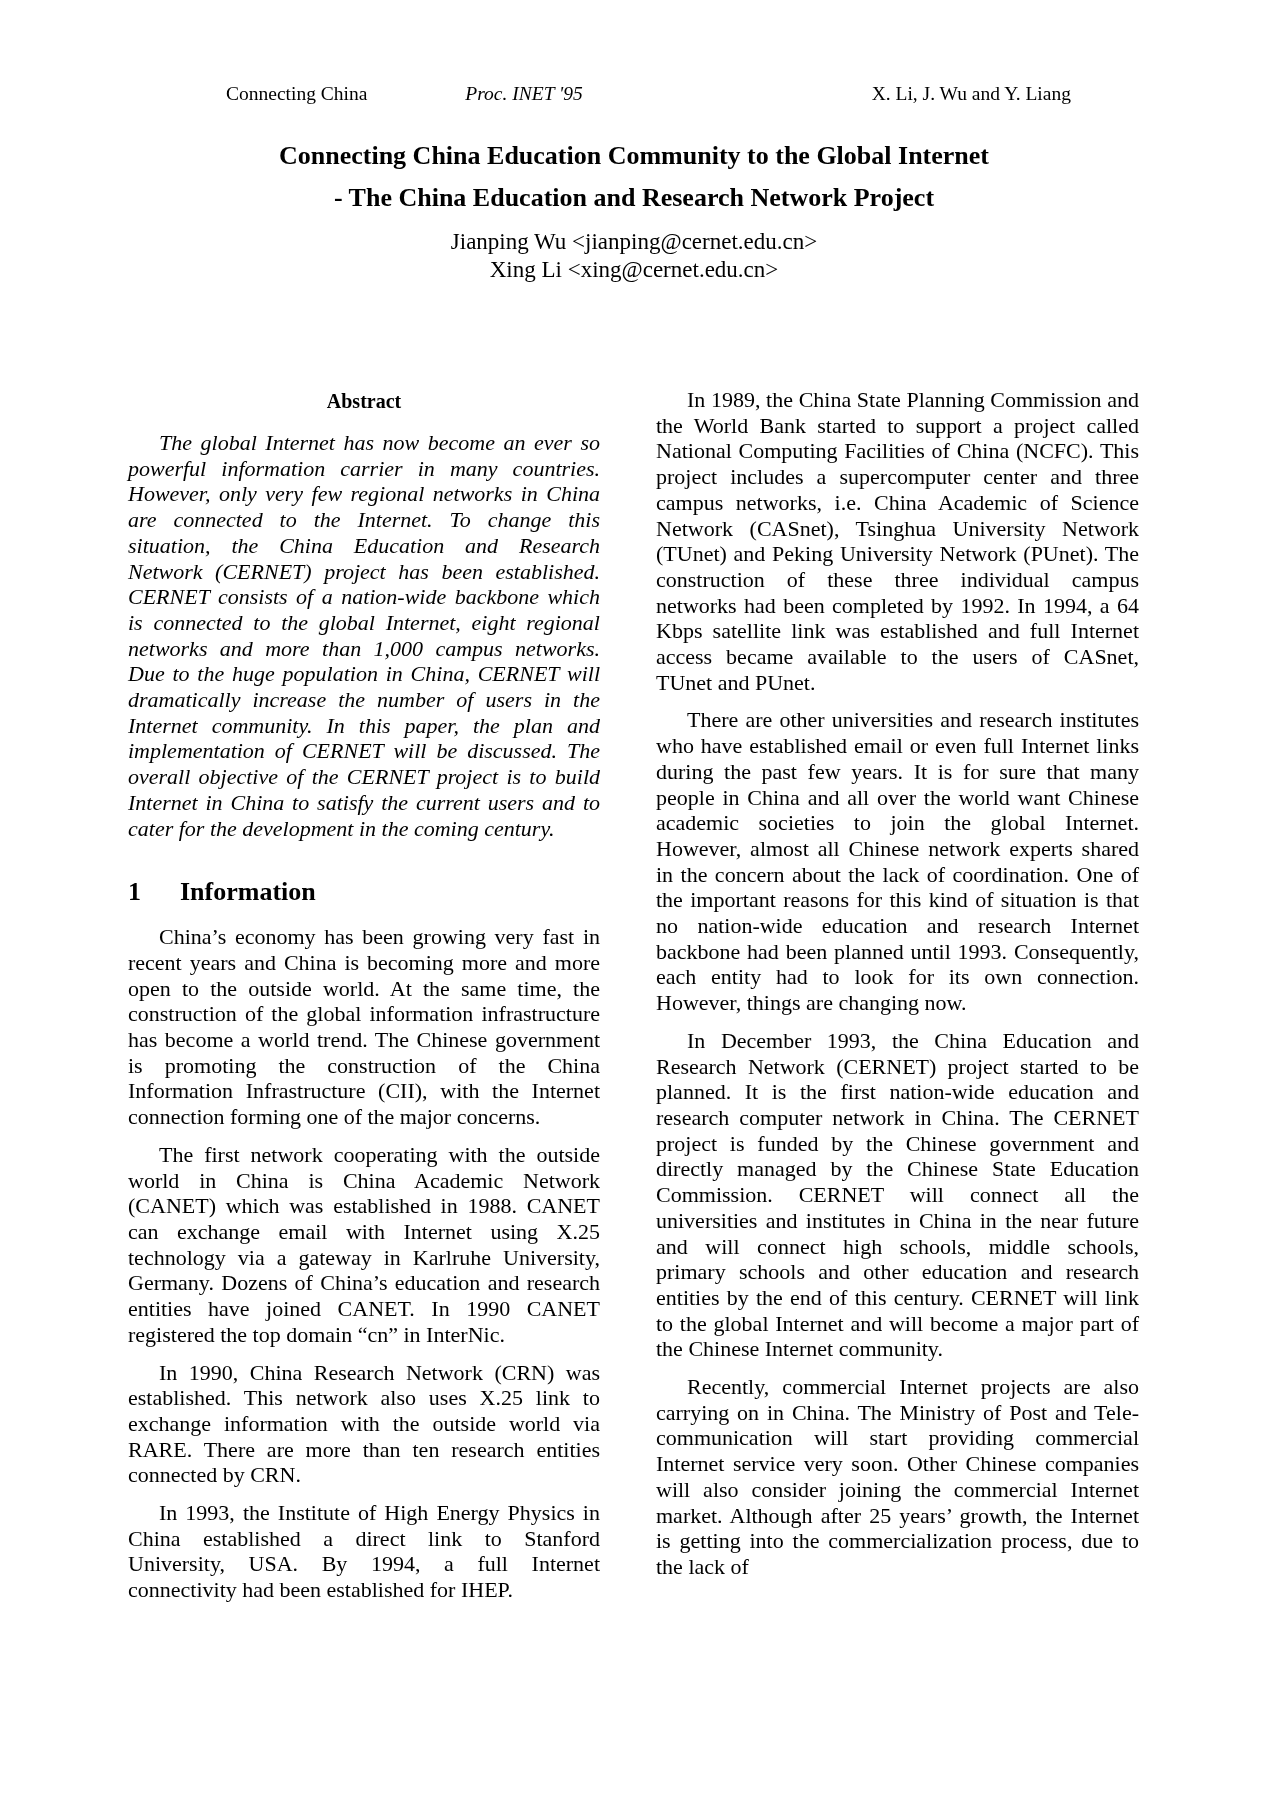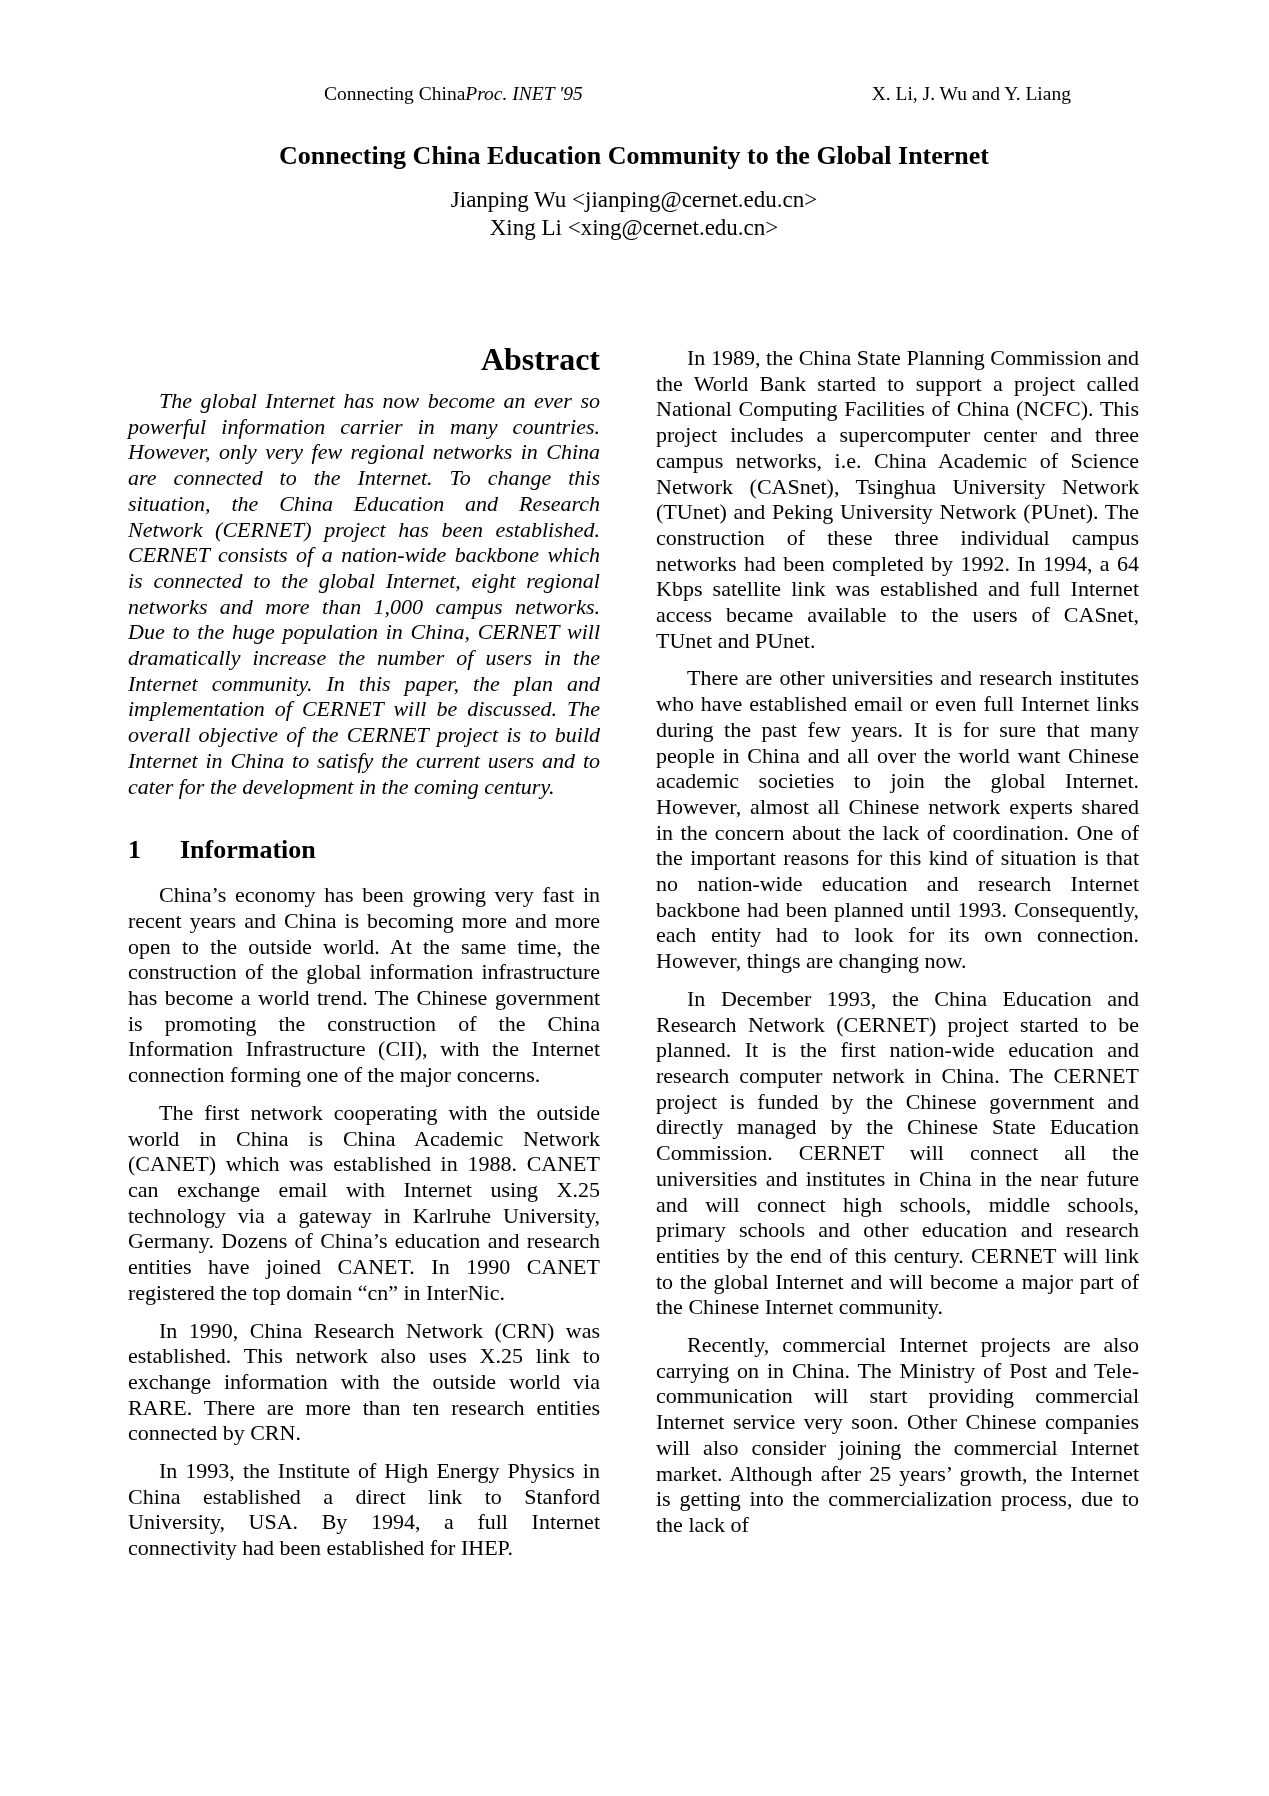--- a/index.html
+++ b/index.html
@@ -20,21 +20,21 @@
     padding: 82px 129px 0 128px;
     overflow: hidden;
     background: #ffffff;
   }
   .running-header {
     display: flex;
     align-items: baseline;
     font-size: 19.5px;
     line-height: 23px;
   }
-  .rh-left  { flex: 1; text-align: right; }
+  .rh-left  { flex: 1; text-align: center; }
   .rh-center{ flex: 1; text-align: left; font-style: italic; }
   .rh-right { flex: 1; text-align: center; }
 
   .title {
     margin: 36px 0 0 0;
     font-size: 26px;
     line-height: 30px;
     font-weight: bold;
     text-align: center;
   }
@@ -55,24 +55,24 @@
   .col {
     font-size: 22px;
     line-height: 25.7px;
     text-align: justify;
   }
   .col-left  { flex: 0 0 472px; width: 472px; }
   .col-right { flex: 0 0 483px; width: 483px; }
 
   .abstract-heading {
     margin: 0 0 15px 0;
-    font-size: 32px;
+    font-size: 20px;
     line-height: 28px;
     font-weight: bold;
-    text-align: right;
+    text-align: center;
   }
   .abstract-par {
     margin: 0;
     text-indent: 31px;
     font-style: italic;
   }
   .section-heading {
     display: flex;
     margin: 36px 0 17px 0;
     font-size: 26px;
@@ -93,20 +93,21 @@
 <div class="sheet">
 
   <div class="running-header">
     <span class="rh-left">Connecting China</span>
     <span class="rh-center">Proc. INET '95</span>
     <span class="rh-right">X. Li, J. Wu and Y. Liang</span>
   </div>
 
   <div class="front-matter">
     <div class="title">Connecting China Education Community to the Global Internet</div>
+    <div class="title subtitle">- The China Education and Research Network Project</div>
     <div class="authors">
       <div>Jianping Wu &lt;jianping@cernet.edu.cn&gt;</div>
       <div>Xing Li &lt;xing@cernet.edu.cn&gt;</div>
     </div>
   </div>
 
   <div class="columns">
 
     <div class="col col-left">
       <div class="abstract-heading">Abstract</div>

